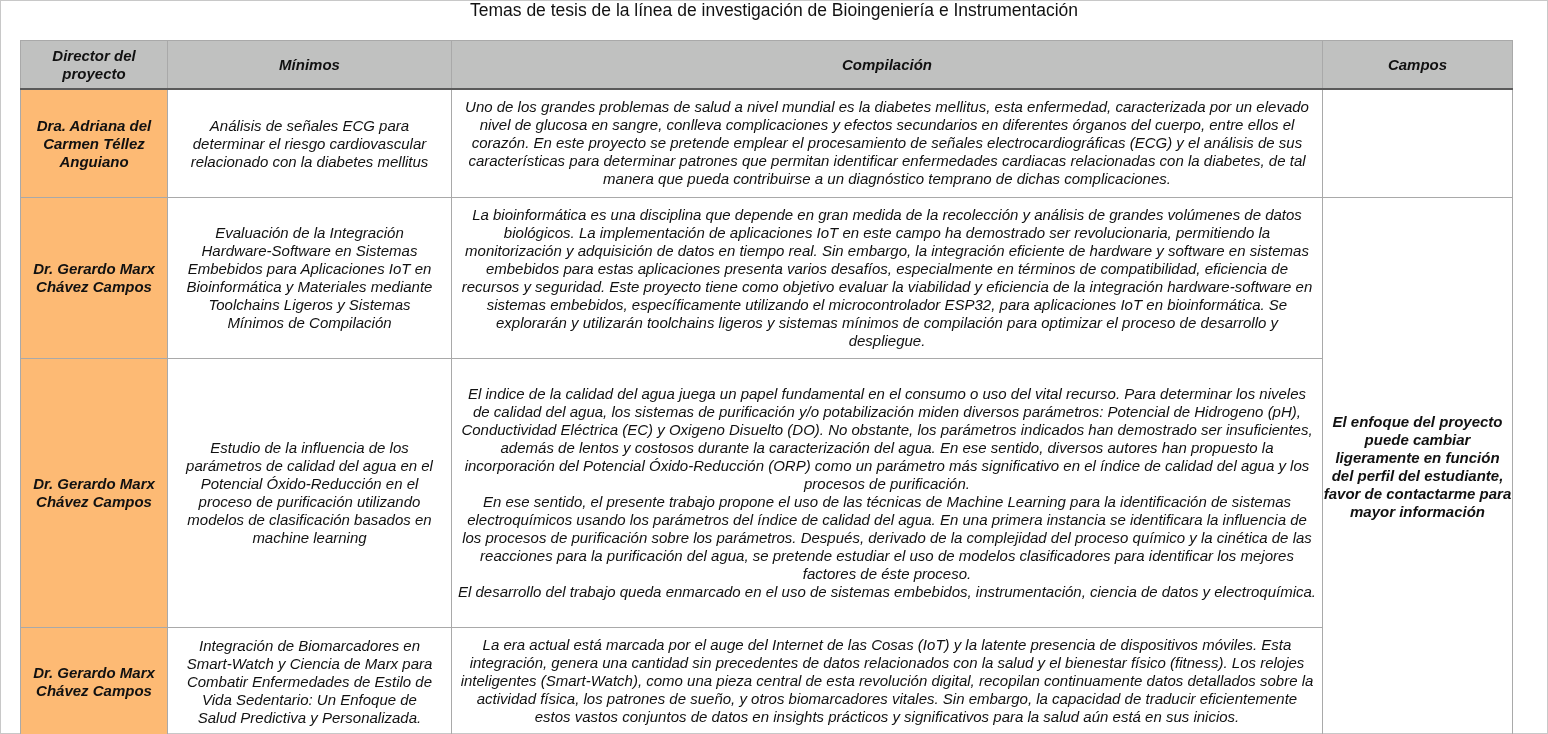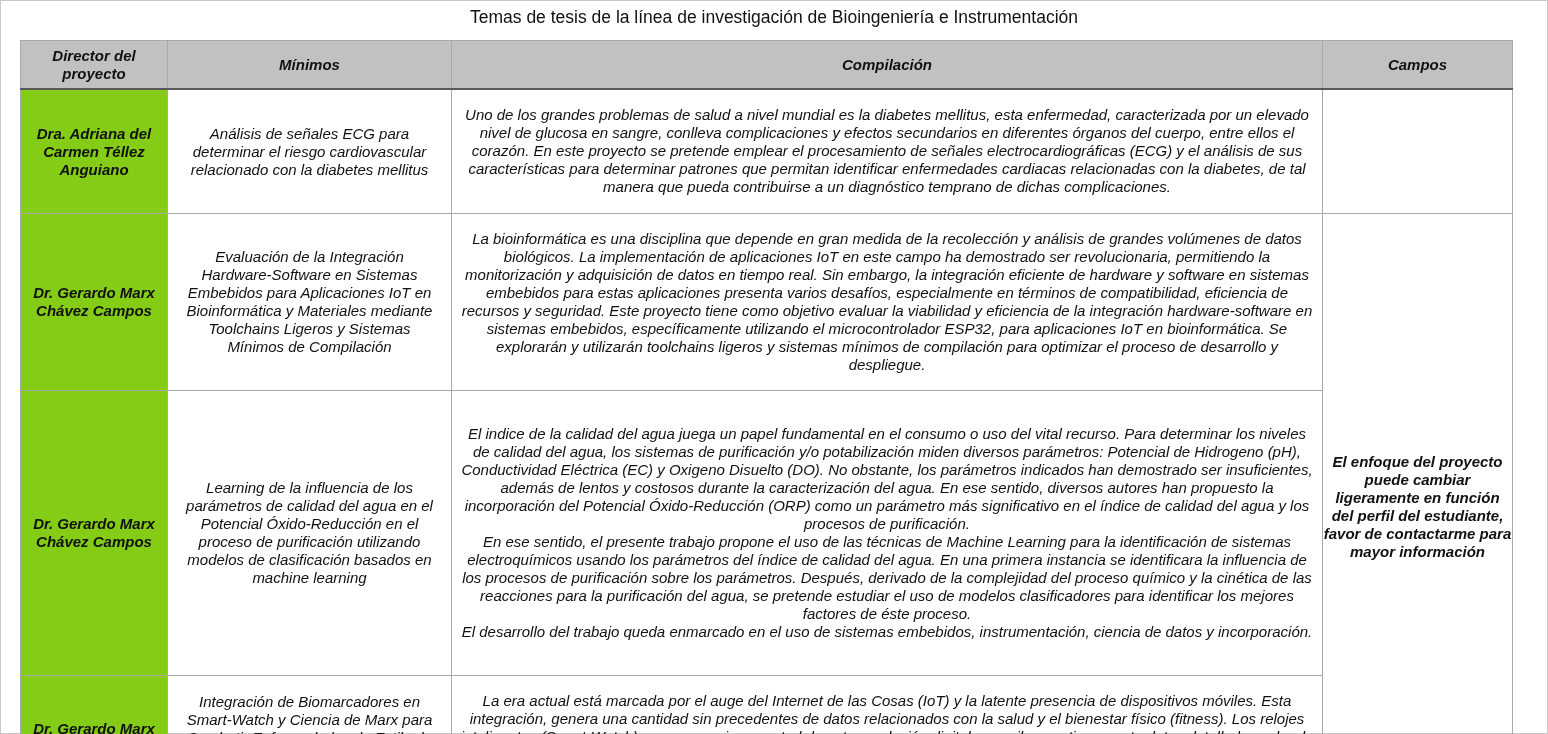--- a/index.html
+++ b/index.html
@@ -5,38 +5,38 @@
   html, body { margin: 0; padding: 0; background: #ffffff; }
   body {
     width: 1548px; height: 734px; position: relative; overflow: hidden;
     font-family: "Liberation Sans", sans-serif; color: #111;
   }
   .frame {
     position: absolute; left: 0; top: 0; width: 1546px; height: 732px;
     border: 1px solid #c8c8c8; background: #fff;
   }
   .title {
-    position: absolute; left: 0; top: 7px; width: 1548px; text-align: center;
+    position: absolute; left: 0; top: 0; width: 1548px; text-align: center;
     font-size: 17.5px; color: #111;
   }
   table {
     position: absolute; left: 20px; top: 40px; width: 1492px;
     border-collapse: collapse; table-layout: fixed;
     font-size: 15px; line-height: 18px; font-style: italic;
   }
   col.c1 { width: 147px; }
   col.c2 { width: 284px; }
   col.c3 { width: 871px; }
   col.c4 { width: 190px; }
   th, td { border: 1px solid #a9a9a9; text-align: center; vertical-align: middle; padding: 0 6px; }
   thead th {
     background: #c0c1c0; font-weight: bold; height: 47px; padding: 0 10px;
     border-bottom: 2px solid #5a5a5a;
   }
-  td.director { background: #84cc16; font-weight: bold; padding: 16px 8px; }
+  td.director { background: #fdba74; font-weight: bold; padding: 8px 8px; }
   td.titulo { padding: 0 16px; }
   td.desc { padding: 5px 6px 6px 6px; text-align: center; }
   td.notes { font-weight: bold; padding: 0 0; }
   tr.r1 td { height: 91px; }
   tr.r2 td { height: 144px; }
   tr.r3 td { height: 252px; }
   tr.r4 td { height: 91px; }
   .desc p { margin: 0; }
 </style>
 </head>
@@ -72,25 +72,25 @@
     <tr class="r2">
       <td class="director">Dr. Gerardo Marx Chávez Campos</td>
       <td class="titulo">Evaluación de la Integración Hardware-Software en Sistemas Embebidos para Aplicaciones IoT en Bioinformática y Materiales mediante Toolchains Ligeros y Sistemas Mínimos de Compilación</td>
       <td class="desc">
         <p>La bioinformática es una disciplina que depende en gran medida de la recolección y análisis de grandes volúmenes de datos biológicos. La implementación de aplicaciones IoT en este campo ha demostrado ser revolucionaria, permitiendo la monitorización y adquisición de datos en tiempo real. Sin embargo, la integración eficiente de hardware y software en sistemas embebidos para estas aplicaciones presenta varios desafíos, especialmente en términos de compatibilidad, eficiencia de recursos y seguridad. Este proyecto tiene como objetivo evaluar la viabilidad y eficiencia de la integración hardware-software en sistemas embebidos, específicamente utilizando el microcontrolador ESP32, para aplicaciones IoT en bioinformática. Se explorarán y utilizarán toolchains ligeros y sistemas mínimos de compilación para optimizar el proceso de desarrollo y despliegue.</p>
       </td>
       <td class="notes" rowspan="3">El enfoque del proyecto puede cambiar ligeramente en función del perfil del estudiante, favor de contactarme para mayor información</td>
     </tr>
     <tr class="r3">
       <td class="director">Dr. Gerardo Marx Chávez Campos</td>
-      <td class="titulo">Learning de la influencia de los parámetros de calidad del agua en el Potencial Óxido-Reducción en el proceso de purificación utilizando modelos de clasificación basados en machine learning</td>
+      <td class="titulo">Estudio de la influencia de los parámetros de calidad del agua en el Potencial Óxido-Reducción en el proceso de purificación utilizando modelos de clasificación basados en machine learning</td>
       <td class="desc">
         <p>El indice de la calidad del agua juega un papel fundamental en el consumo o uso del vital recurso. Para determinar los niveles de calidad del agua, los sistemas de purificación y/o potabilización miden diversos parámetros: Potencial de Hidrogeno (pH), Conductividad Eléctrica (EC) y Oxigeno Disuelto (DO). No obstante, los parámetros indicados han demostrado ser insuficientes, además de lentos y costosos durante la caracterización del agua. En ese sentido, diversos autores han propuesto la incorporación del Potencial Óxido-Reducción (ORP) como un parámetro más significativo en el índice de calidad del agua y los procesos de purificación.</p>
         <p>En ese sentido, el presente trabajo propone el uso de las técnicas de Machine Learning para la identificación de sistemas electroquímicos usando los parámetros del índice de calidad del agua. En una primera instancia se identificara la influencia de los procesos de purificación sobre los parámetros. Después, derivado de la complejidad del proceso químico y la cinética de las reacciones para la purificación del agua, se pretende estudiar el uso de modelos clasificadores para identificar los mejores factores de éste proceso.</p>
-        <p>El desarrollo del trabajo queda enmarcado en el uso de sistemas embebidos, instrumentación, ciencia de datos y incorporación.</p>
+        <p>El desarrollo del trabajo queda enmarcado en el uso de sistemas embebidos, instrumentación, ciencia de datos y electroquímica.</p>
       </td>
     </tr>
     <tr class="r4">
       <td class="director">Dr. Gerardo Marx Chávez Campos</td>
       <td class="titulo">Integración de Biomarcadores en Smart-Watch y Ciencia de Marx para Combatir Enfermedades de Estilo de Vida Sedentario: Un Enfoque de Salud Predictiva y Personalizada.</td>
       <td class="desc">
         <p>La era actual está marcada por el auge del Internet de las Cosas (IoT) y la latente presencia de dispositivos móviles. Esta integración, genera una cantidad sin precedentes de datos relacionados con la salud y el bienestar físico (fitness). Los relojes inteligentes (Smart-Watch), como una pieza central de esta revolución digital, recopilan continuamente datos detallados sobre la actividad física, los patrones de sueño, y otros biomarcadores vitales. Sin embargo, la capacidad de traducir eficientemente estos vastos conjuntos de datos en insights prácticos y significativos para la salud aún está en sus inicios.</p>
       </td>
     </tr>
   </tbody>

